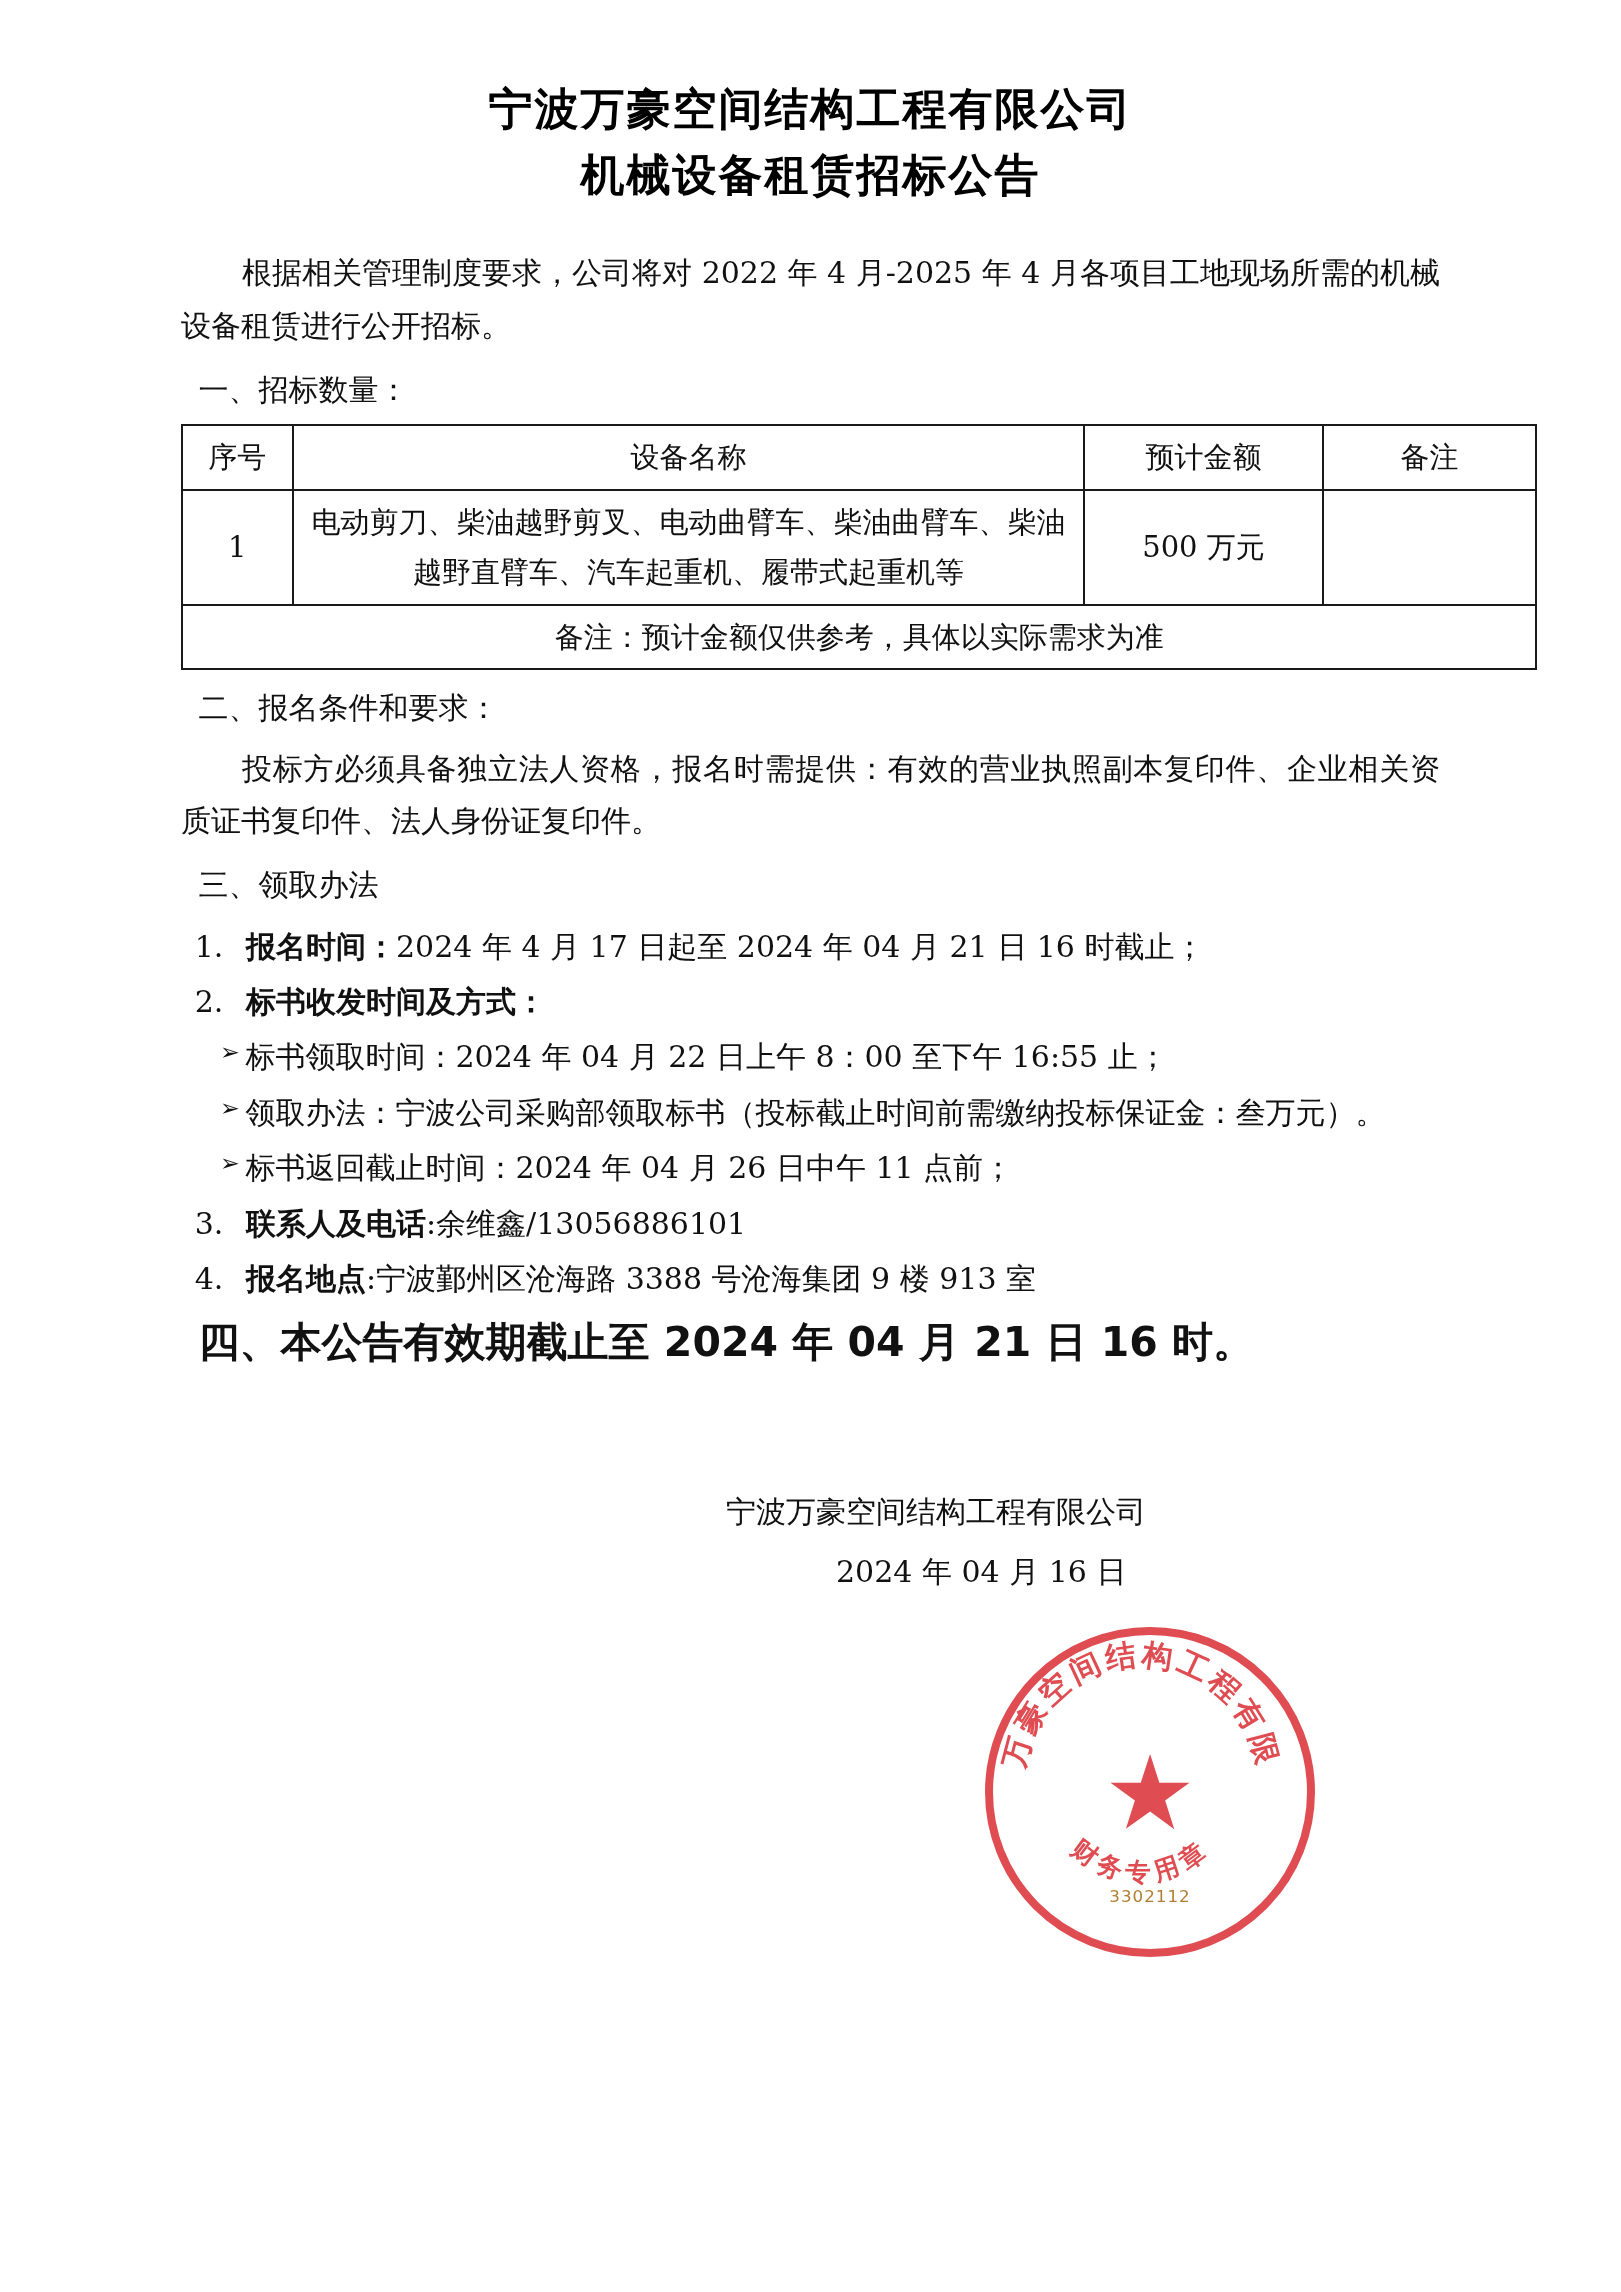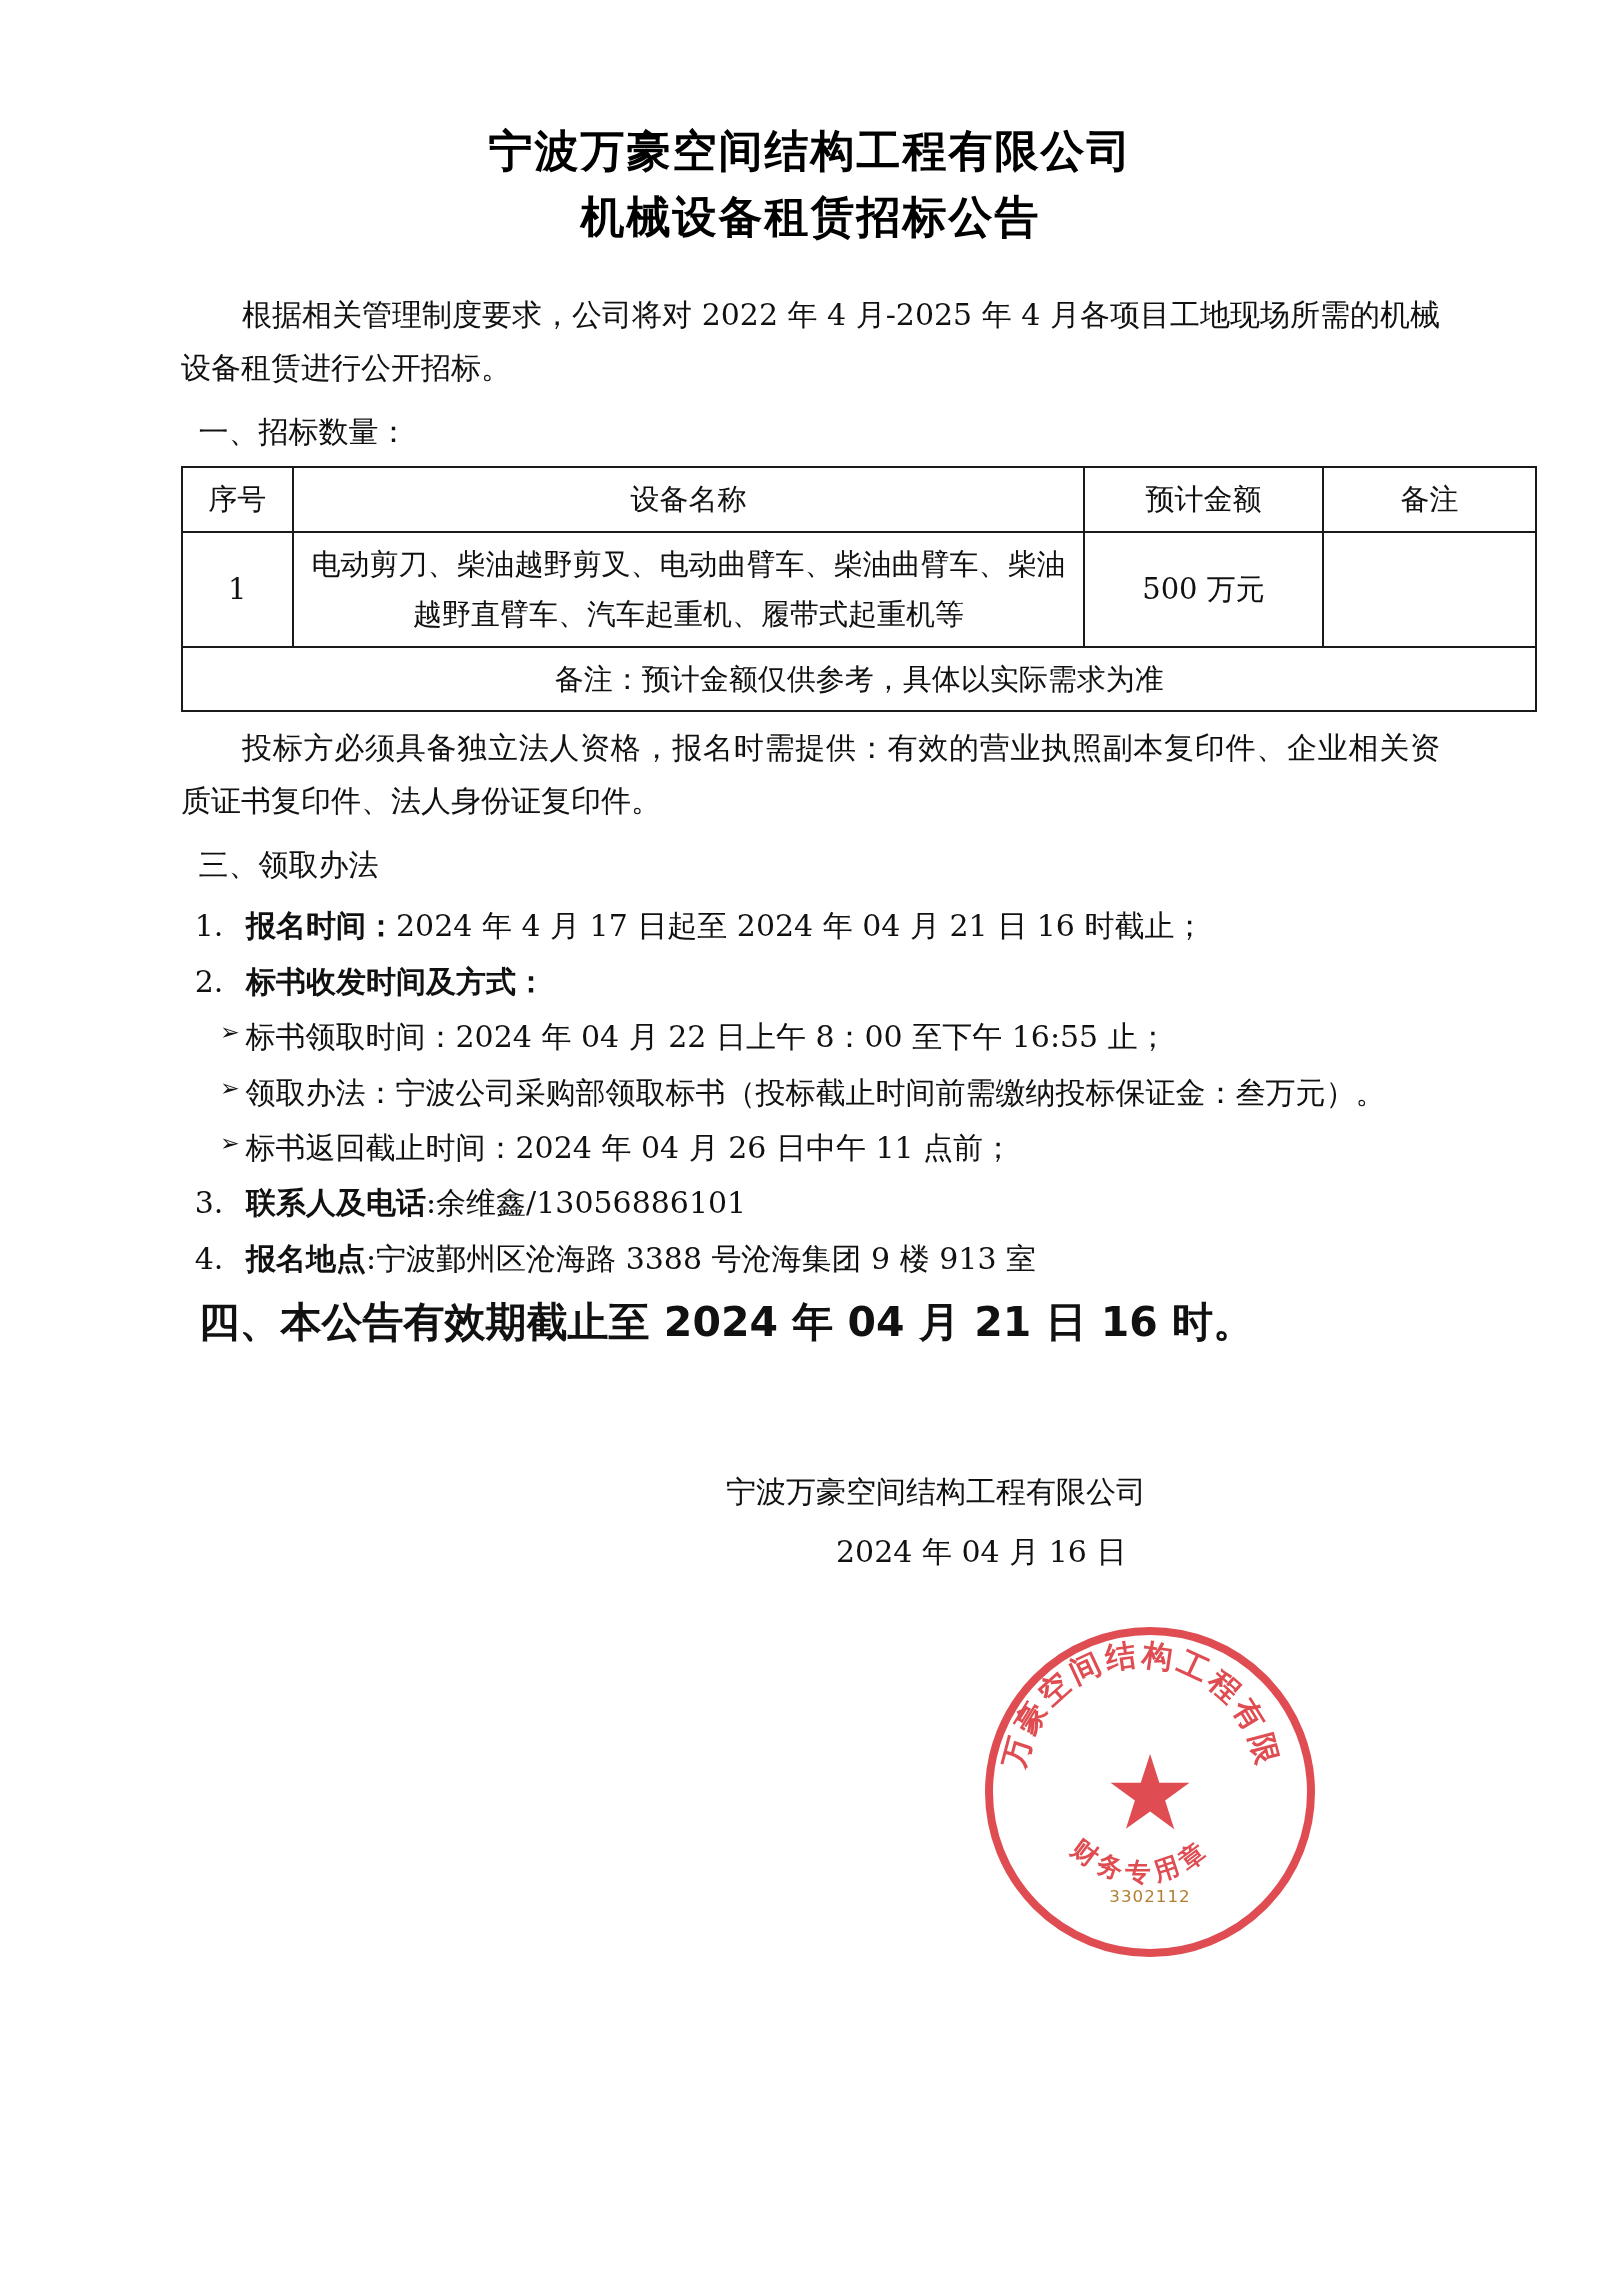--- a/index.html
+++ b/index.html
@@ -13,21 +13,21 @@
     font-family: "DejaVu Serif", "Liberation Serif", serif;
     color: #111111;
     position: relative;
     overflow: hidden;
   }
   .page {
     position: relative;
     width: 1621px;
     height: 2293px;
     box-sizing: border-box;
-    padding: 118px 181px 0 181px;
+    padding: 76px 181px 0 181px;
   }
   .title-block {
     text-align: center;
     margin-bottom: 39px;
   }
   .title-line {
     font-family: "DejaVu Sans", "Liberation Sans", sans-serif;
     font-weight: bold;
     font-size: 44px;
     line-height: 1.5;
@@ -190,20 +190,21 @@
         <td class="col-name name-cell">电动剪刀、柴油越野剪叉、电动曲臂车、柴油曲臂车、柴油越野直臂车、汽车起重机、履带式起重机等</td>
         <td class="col-amount">500 万元</td>
         <td class="col-remark"></td>
       </tr>
       <tr>
         <td colspan="4">备注：预计金额仅供参考，具体以实际需求为准</td>
       </tr>
     </tbody>
   </table>
 
+  <div class="section-head">二、报名条件和要求：</div>
   <p class="para">投标方必须具备独立法人资格，报名时需提供：有效的营业执照副本复印件、企业相关资质证书复印件、法人身份证复印件。</p>
 
   <div class="section-head">三、领取办法</div>
 
   <div class="list-row">
     <div class="list-num">1.</div>
     <div class="list-body">
       <span class="bold-label">报名时间：</span><span>2024 年 4 月 17 日起至 2024 年 04 月 21 日 16 时截止；</span>
     </div>
   </div>

